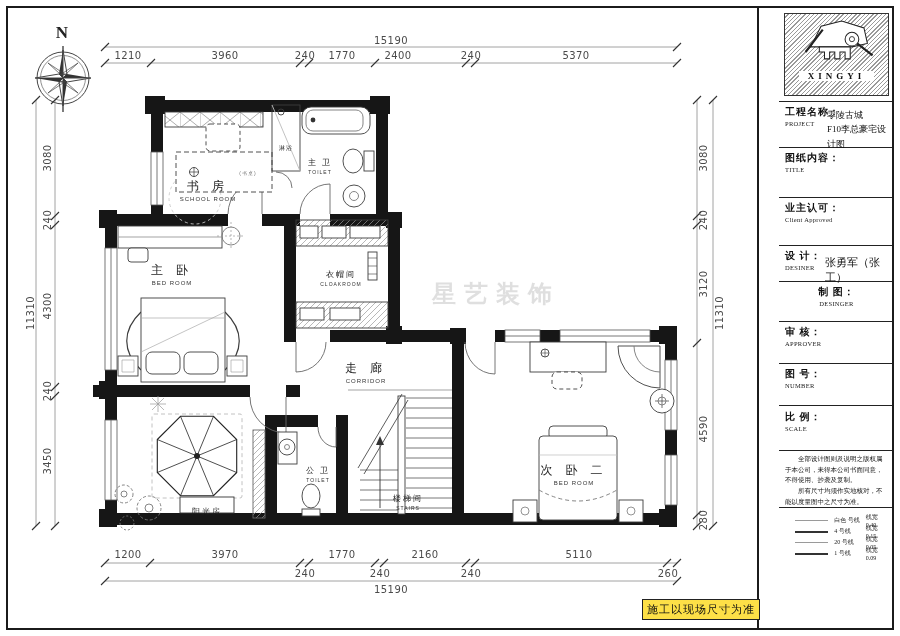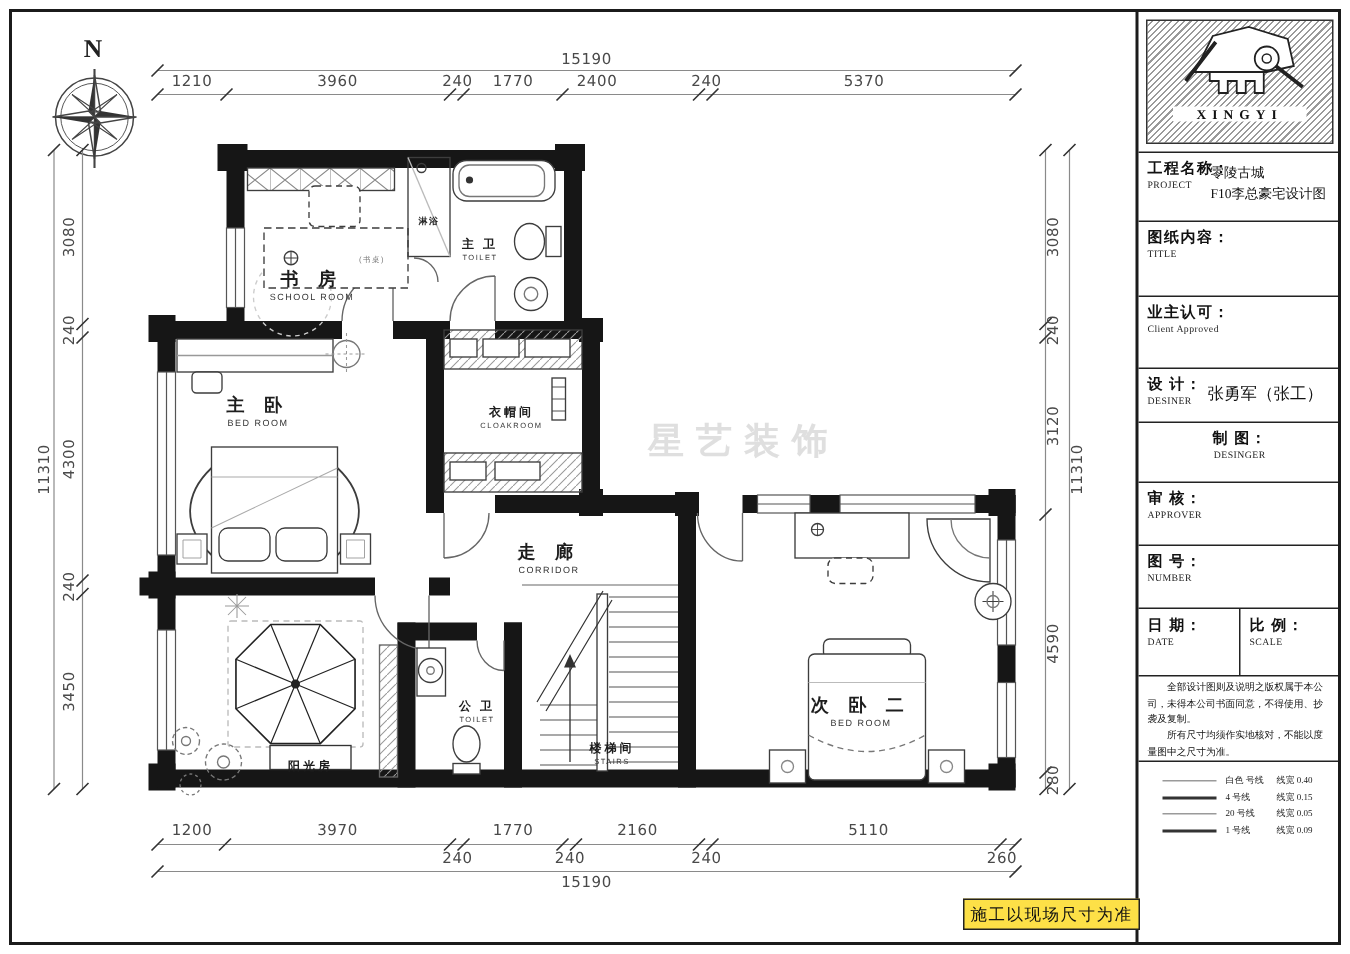--- a/index.html
+++ b/index.html
@@ -7,36 +7,36 @@
          font-family:"Liberation Sans","DejaVu Sans",sans-serif;}
   #border-outer{position:absolute;left:6px;top:6px;right:6px;bottom:6px;border:2px solid #1b1b1b;pointer-events:none;}
   svg.layer{position:absolute;left:0;top:0;}
   
   .dim{position:absolute;font:10px "DejaVu Sans",sans-serif;color:#4a4a4a;letter-spacing:.4px;
        transform:translate(-50%,-50%);white-space:nowrap;}
   .dimv{position:absolute;font:10px "DejaVu Sans",sans-serif;color:#4a4a4a;letter-spacing:.4px;
        transform:translate(-50%,-50%) rotate(-90deg);white-space:nowrap;}
   
   .rl{position:absolute;transform:translate(-50%,-50%);text-align:center;color:#1d1d1d;white-space:nowrap;}
-  .rl .cn{font-size:12px;font-weight:700;letter-spacing:5px;font-family:"Liberation Serif","DejaVu Serif",serif;margin-top:12px;}
+  .rl .cn{font-size:12px;font-weight:400;letter-spacing:5px;font-family:"Liberation Serif","DejaVu Serif",serif;margin-top:12px;}
   .rl .en{font-size:6px;letter-spacing:1px;color:#333;margin-top:1px;}
   .rl.sm .cn{font-size:8px;letter-spacing:2px;}
   .rl.sm .en{font-size:5px;}
   .rl.xs .cn{font-size:6px;letter-spacing:1px;}
   .tiny-note{position:absolute;font-size:5px;color:#777;transform:translate(-50%,-50%);letter-spacing:1px;}
   #watermark{position:absolute;left:432px;top:278px;font-size:24px;letter-spacing:8px;color:rgba(150,150,150,.30);
              font-family:"Liberation Serif",serif;font-weight:bold;}
   
   #site-note{position:absolute;left:642px;top:599px;width:116px;height:19px;border:1.5px solid #222;
              background:#fde047;display:flex;align-items:center;justify-content:center;
              font:11px "Liberation Serif",serif;color:#111;letter-spacing:1px;}
   
   #tb{position:absolute;left:757px;top:8px;width:135px;height:620px;border-left:2px solid #1b1b1b;
       display:flex;flex-direction:column;background:#fff;font-family:"Liberation Serif","DejaVu Serif",serif;color:#111;}
-  .tbrow{border-bottom:1px solid #222;padding:3px 6px;box-sizing:border-box;position:relative;}
+  .tbrow{border-bottom:1px solid #222;padding:3px 6px;box-sizing:border-box;position:relative;margin-left:20px;}
   .tb-label{font-size:10px;font-weight:bold;letter-spacing:1px;}
   .tb-sub{font-size:6.5px;color:#222;margin-top:1px;letter-spacing:.3px;}
   .tb-val{font-size:9.5px;}
   #tb-logo{height:94px;padding:5px;}
   #logo-hatch{position:relative;width:100%;height:100%;border:1px solid #333;box-sizing:border-box;
       background:repeating-linear-gradient(135deg,#fff 0 2px,#9a9a9a 2px 3px);}
   #logo-band{position:absolute;left:14%;bottom:14px;width:72%;background:#fff;text-align:center;
       font-size:9px;font-weight:bold;letter-spacing:4px;color:#111;border:0;}
   #tb-company{height:62px;text-align:center;display:flex;flex-direction:column;justify-content:center;}
   #tb-company .cn{font-size:9px;font-weight:bold;letter-spacing:.5px;}
@@ -395,24 +395,20 @@
     <div class="tbrow" id="tb-review">
       <div class="tb-label">审 核：</div>
       <div class="tb-sub">APPROVER</div>
     </div>
     <div class="tbrow" id="tb-number">
       <div class="tb-label">图 号：</div>
       <div class="tb-sub">NUMBER</div>
     </div>
     <div class="tbrow" id="tb-datescale">
       <div>
-        <div class="tb-label">日 期：</div>
-        <div class="tb-sub">DATE</div>
-      </div>
-      <div>
         <div class="tb-label">比 例：</div>
         <div class="tb-sub">SCALE</div>
       </div>
     </div>
     <div class="tbrow" id="tb-notes">
       <p>全部设计图则及说明之版权属于本公司，未得本公司书面同意，不得使用、抄袭及复制。</p>
       <p>所有尺寸均须作实地核对，不能以度量图中之尺寸为准。</p>
     </div>
     <div class="tbrow" id="tb-legend">
       <div class="lg-row">

